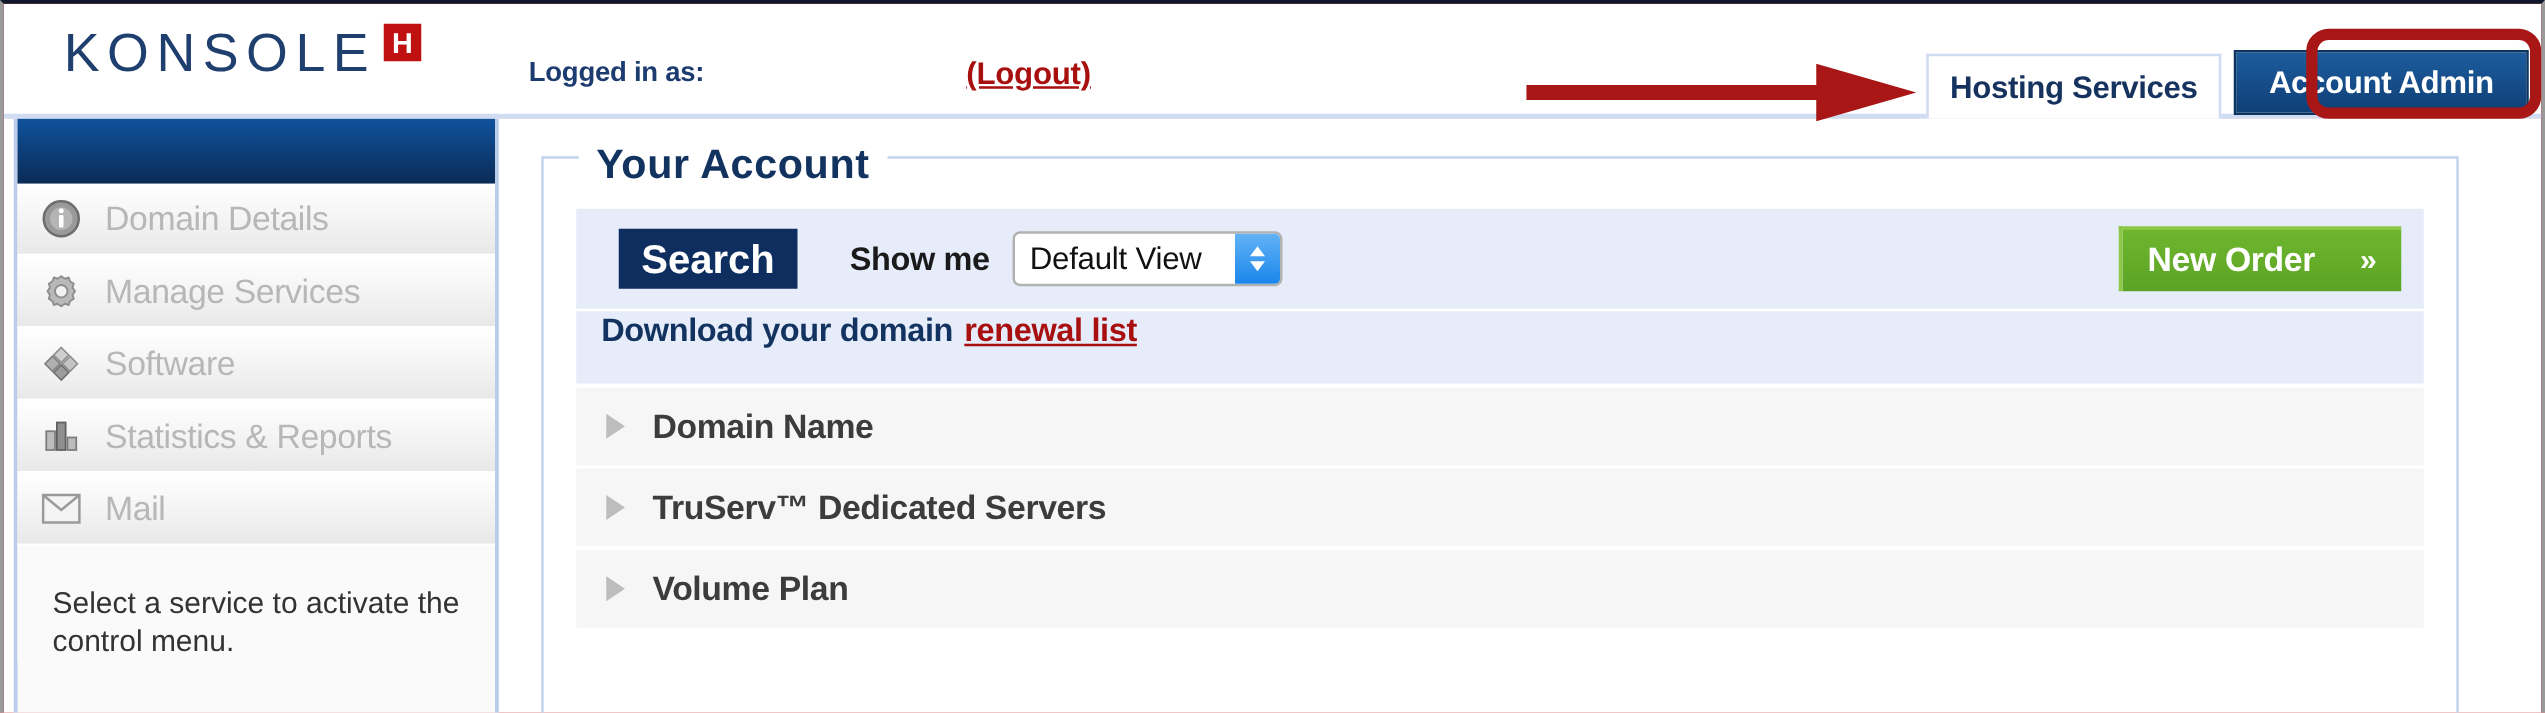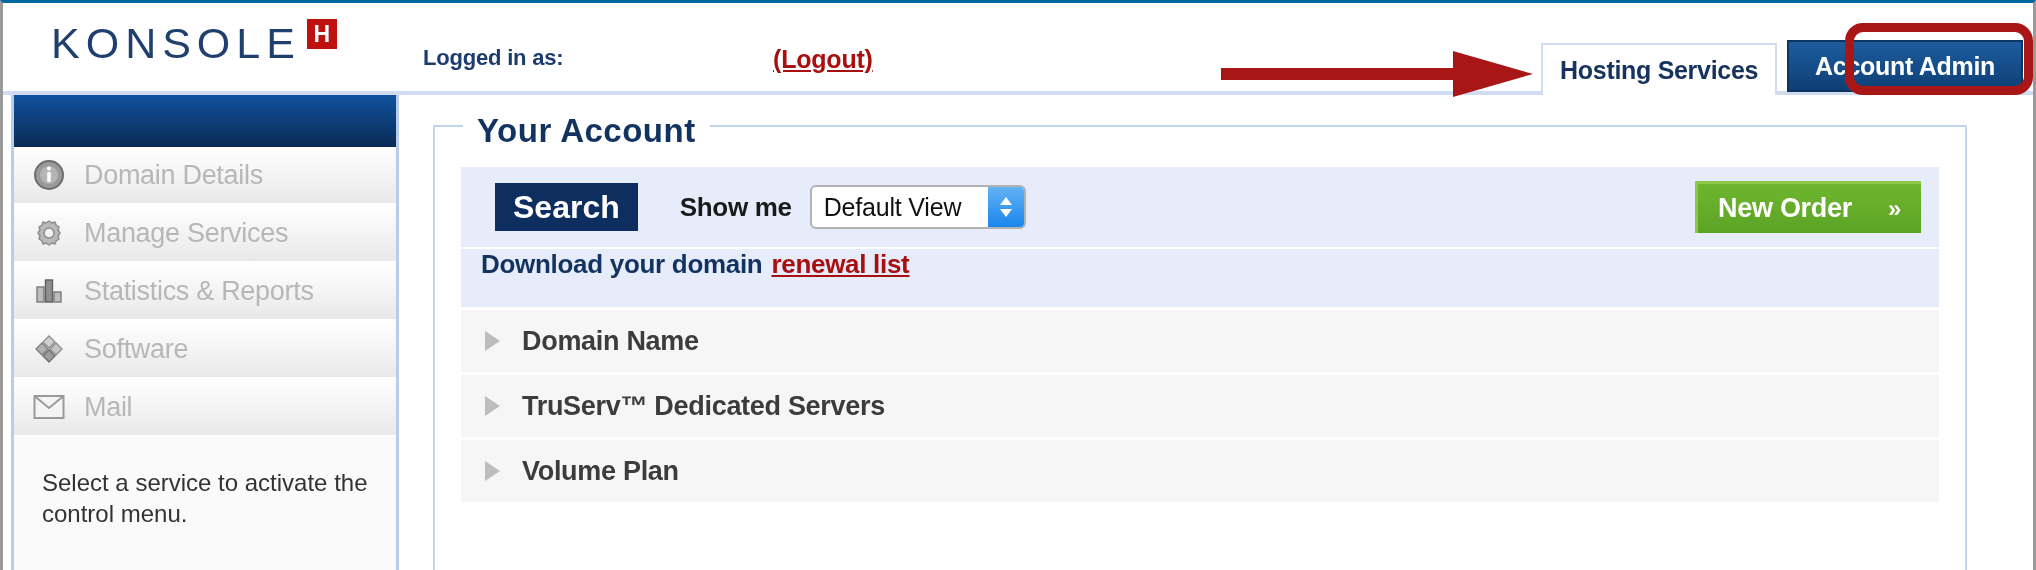--- a/index.html
+++ b/index.html
@@ -14,21 +14,21 @@
     overflow: hidden;
   }
 
   #page {
     position: relative;
     width: 2036px;
     height: 570px;
     background: #b91c1c;
     box-sizing: border-box;
     border-left: 3px solid #9a9a9a;
-    border-top: 3px solid #0369a1;
+    border-top: 3px solid #0f172a;
     border-right: 3px solid #9a9a9a;
     overflow: hidden;
   }
 
   
   .header {
     position: absolute;
     left: 0; top: 0;
     width: 2030px;
     height: 92px;
@@ -445,38 +445,38 @@
             <path d="M16 4 l3 2 3-1 1 3 3 2 -1 3 2 3 -2 3 1 3 -3 2 -1 3 -3 -1 -3 2 -3 -2 -3 1 -1 -3 -3 -2 1 -3 -2 -3 2 -3 -1 -3 3 -2 1 -3 3 1z" fill="#b9b9b9" stroke="#8d8d8d" stroke-width="1.5" stroke-linejoin="round"></path>
             <circle cx="16" cy="16" r="5" fill="#f2f2f2" stroke="#8d8d8d" stroke-width="1.5"></circle>
           </svg>
         </span>
         <span class="side-item-label">Manage Services</span>
       </div>
 
       <div class="side-item">
         <span class="side-icon">
           <svg width="32" height="32" viewBox="0 0 32 32">
-            <rect x="4" y="12" width="7" height="15" fill="#bdbdbd" stroke="#7b7b7b" stroke-width="1.4"></rect>
-            <rect x="12.5" y="5" width="7" height="22" fill="#8f8f8f" stroke="#5f5f5f" stroke-width="1.4"></rect>
-            <rect x="21" y="17" width="7" height="10" fill="#bdbdbd" stroke="#7b7b7b" stroke-width="1.4"></rect>
-          </svg>
-        </span>
-        <span class="side-item-label">Statistics &amp; Reports</span>
-      </div>
-
-      <div class="side-item">
-        <span class="side-icon">
-          <svg width="32" height="32" viewBox="0 0 32 32">
             <path d="M16 3 l6 6 -6 6 -6 -6z" fill="#cfcfcf" stroke="#8d8d8d" stroke-width="1.3"></path>
             <path d="M3 16 l6 -6 6 6 -6 6z" fill="#b0b0b0" stroke="#7d7d7d" stroke-width="1.3"></path>
             <path d="M29 16 l-6 6 -6 -6 6 -6z" fill="#c4c4c4" stroke="#8d8d8d" stroke-width="1.3"></path>
             <path d="M16 29 l-6 -6 6 -6 6 6z" fill="#9c9c9c" stroke="#6d6d6d" stroke-width="1.3"></path>
           </svg>
         </span>
         <span class="side-item-label">Software</span>
+      </div>
+
+      <div class="side-item">
+        <span class="side-icon">
+          <svg width="32" height="32" viewBox="0 0 32 32">
+            <rect x="4" y="12" width="7" height="15" fill="#bdbdbd" stroke="#7b7b7b" stroke-width="1.4"></rect>
+            <rect x="12.5" y="5" width="7" height="22" fill="#8f8f8f" stroke="#5f5f5f" stroke-width="1.4"></rect>
+            <rect x="21" y="17" width="7" height="10" fill="#bdbdbd" stroke="#7b7b7b" stroke-width="1.4"></rect>
+          </svg>
+        </span>
+        <span class="side-item-label">Statistics &amp; Reports</span>
       </div>
 
       <div class="side-item">
         <span class="side-icon">
           <svg width="32" height="26" viewBox="0 0 32 26">
             <rect x="1.5" y="2" width="29" height="22" fill="#f4f4f4" stroke="#9a9a9a" stroke-width="2"></rect>
             <path d="M1.5 2 L16 14 L30.5 2" fill="none" stroke="#9a9a9a" stroke-width="2"></path>
           </svg>
         </span>
         <span class="side-item-label">Mail</span>

